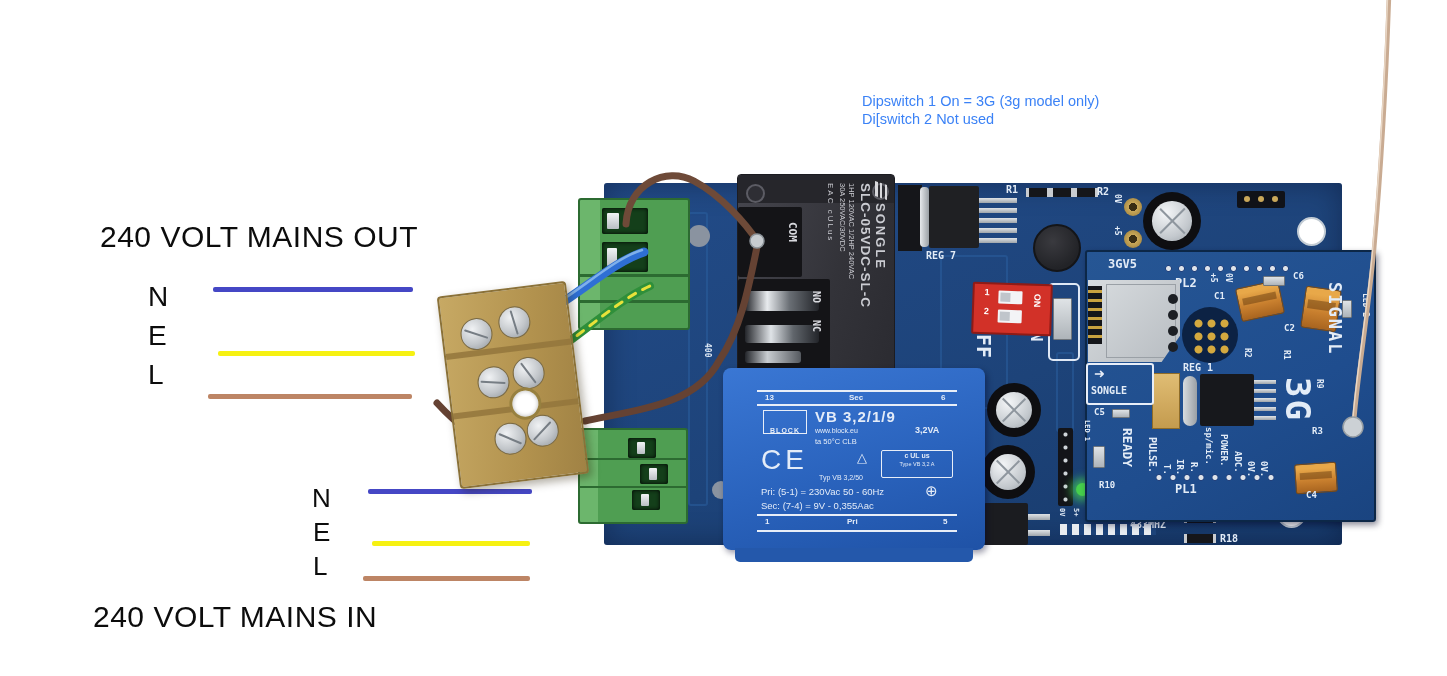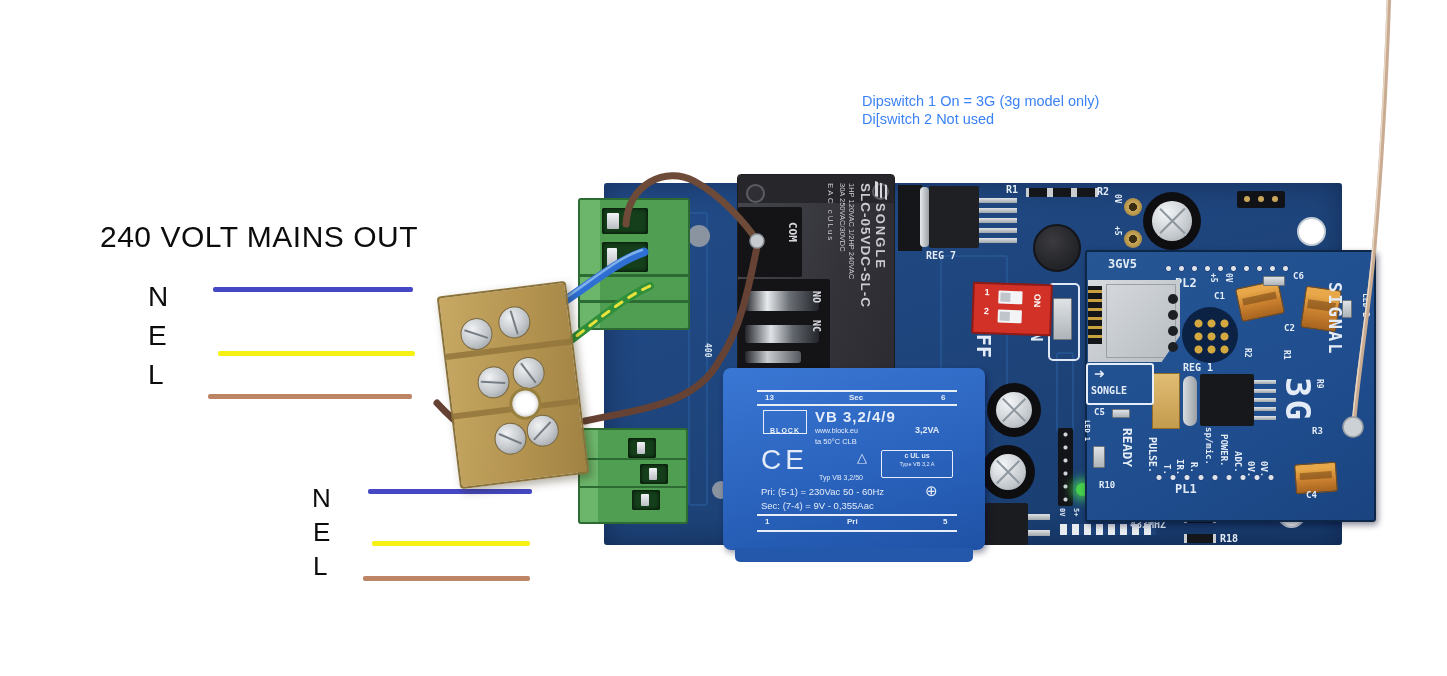--- a/index.html
+++ b/index.html
@@ -58,20 +58,21 @@
   <div class="abs wline" style="left:218px;top:351px;width:197px;background:#f6f112;"></div>
   <div class="abs nel" style="left:148px;top:359px;">L</div>
   <div class="abs wline" style="left:208px;top:394px;width:204px;background:#bd8565;"></div>
 
   <div class="abs nel" style="left:312px;top:483px;font-size:26px;">N</div>
   <div class="abs wline" style="left:368px;top:489px;width:164px;background:#4547c5;"></div>
   <div class="abs nel" style="left:313px;top:517px;font-size:26px;">E</div>
   <div class="abs wline" style="left:372px;top:541px;width:158px;background:#f6f112;"></div>
   <div class="abs nel" style="left:313px;top:551px;font-size:26px;">L</div>
   <div class="abs wline" style="left:363px;top:576px;width:167px;background:#bd8565;"></div>
+  <div class="abs title" style="left:93px;top:600px;z-index:5;">240 VOLT MAINS IN</div>
 
   <div class="abs board" style="left:604px;top:183px;width:738px;height:362px;z-index:10;"></div>
 
   <div class="abs trace" style="left:688px;top:212px;width:16px;height:290px;z-index:12;"></div>
   <div class="abs trace" style="left:940px;top:255px;width:64px;height:150px;z-index:12;"></div>
   <div class="abs trace" style="left:1056px;top:352px;width:14px;height:76px;z-index:12;"></div>
   <div class="abs pad" style="left:688px;top:225px;width:22px;height:22px;z-index:12;"></div>
   <div class="abs pad" style="left:712px;top:481px;width:18px;height:18px;z-index:12;"></div>
   <div class="abs" style="left:1048px;top:283px;width:28px;height:74px;border:2px solid #dfe8f5;border-radius:5px;z-index:12;"></div>
   <div class="abs sil" style="left:1053px;top:298px;width:17px;height:40px;z-index:13;"></div>
@@ -199,21 +200,21 @@
   <div class="abs" style="left:723px;top:368px;width:262px;height:182px;background:linear-gradient(165deg,#3a77d4,#2a63bd 55%,#1f52a6);border-radius:8px;z-index:16;box-shadow:2px 3px 6px rgba(0,0,40,.4);"></div>
   <div class="abs" style="left:735px;top:548px;width:238px;height:14px;background:#2458ab;border-radius:0 0 5px 5px;z-index:16;"></div>
   <div class="abs tx-label" style="left:757px;top:390px;width:200px;height:138px;z-index:17;font-family:'Liberation Sans',sans-serif;">
     <div class="t" style="left:8px;top:1px;font-size:8px;font-weight:bold;">13</div>
     <div class="t" style="left:92px;top:1px;font-size:8px;font-weight:bold;">Sec</div>
     <div class="t" style="left:184px;top:1px;font-size:8px;font-weight:bold;">6</div>
     <div class="t" style="left:0;top:12px;width:200px;height:1.5px;background:#e8eef8;"></div>
     <div class="t" style="left:6px;top:18px;width:42px;height:22px;border:1.5px solid #e8eef8;text-align:center;">
       <span style="font-size:7px;font-weight:bold;letter-spacing:1px;position:relative;top:8px;">BLOCK</span>
     </div>
-    <div class="t" style="left:58px;top:16px;font-size:15px;font-weight:bold;letter-spacing:1px;">VB 3,2/4/9</div>
+    <div class="t" style="left:58px;top:16px;font-size:15px;font-weight:bold;letter-spacing:1px;">VB 3,2/1/9</div>
     <div class="t" style="left:58px;top:35px;font-size:7px;">www.block.eu</div>
     <div class="t" style="left:158px;top:33px;font-size:9px;font-weight:bold;">3,2VA</div>
     <div class="t" style="left:58px;top:45px;font-size:7.5px;text-align:right;">ta 50°C CLB</div>
     <div class="t" style="left:4px;top:52px;font-size:28px;letter-spacing:4px;">CE</div>
     <div class="t" style="left:100px;top:58px;font-size:13px;">△</div>
     <div class="t" style="left:124px;top:58px;width:70px;height:26px;border:1.5px solid #e8eef8;border-radius:2px;text-align:center;">
       <div style="font-size:7px;font-weight:bold;line-height:10px;">c UL us</div>
       <div style="font-size:5.5px;line-height:7px;">Type VB 3,2 A</div>
     </div>
     <div class="t" style="left:62px;top:82px;font-size:7px;">Typ VB 3,2/50</div>

